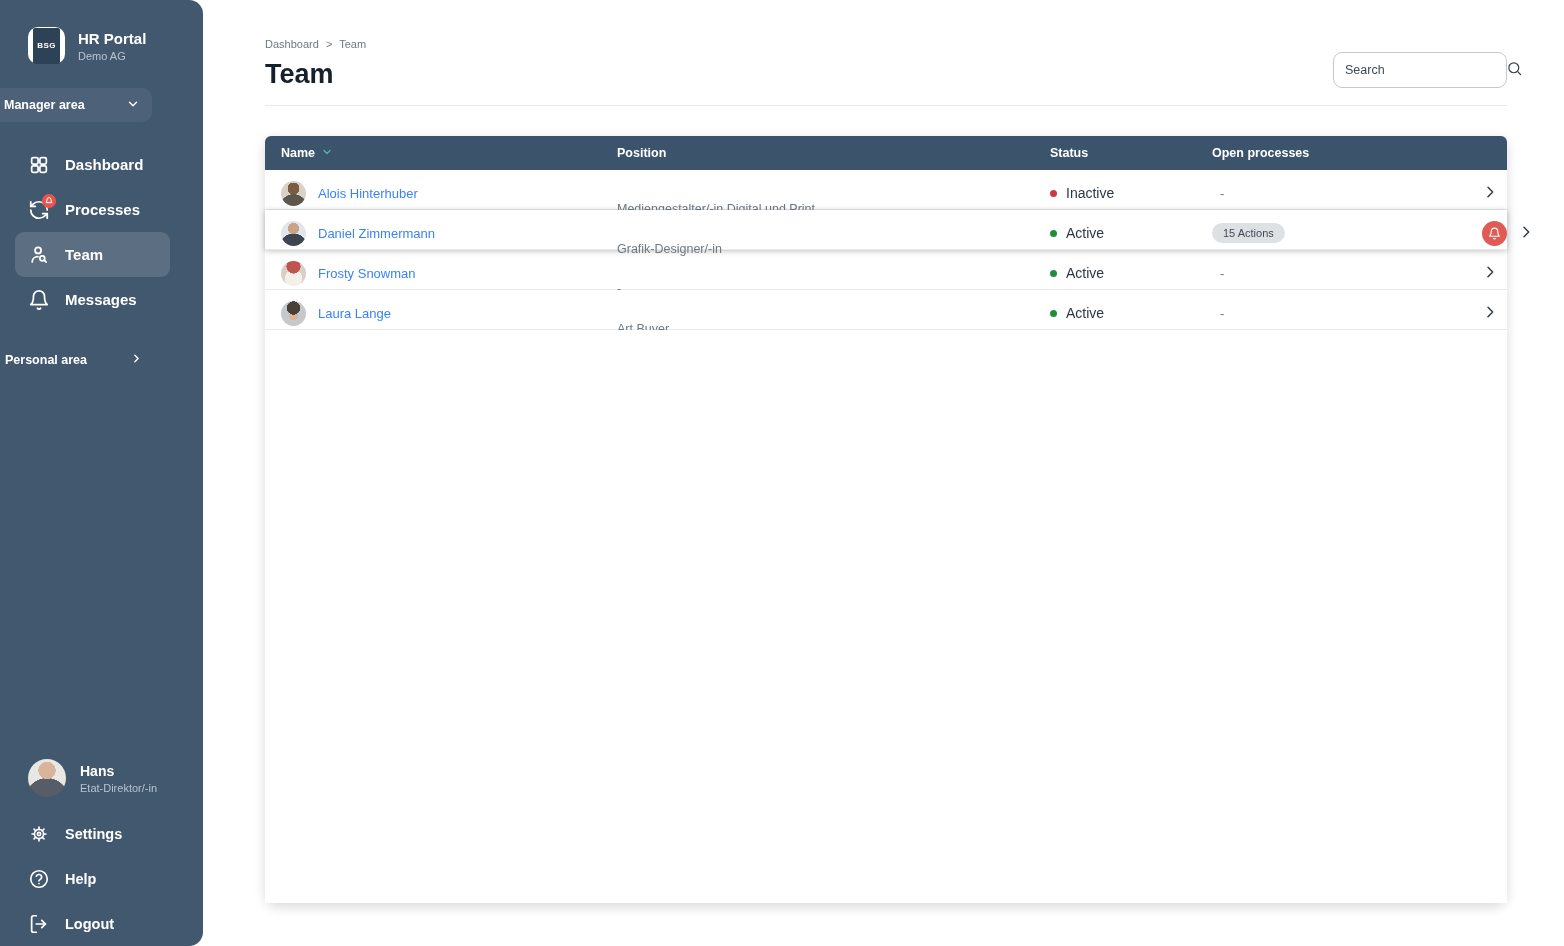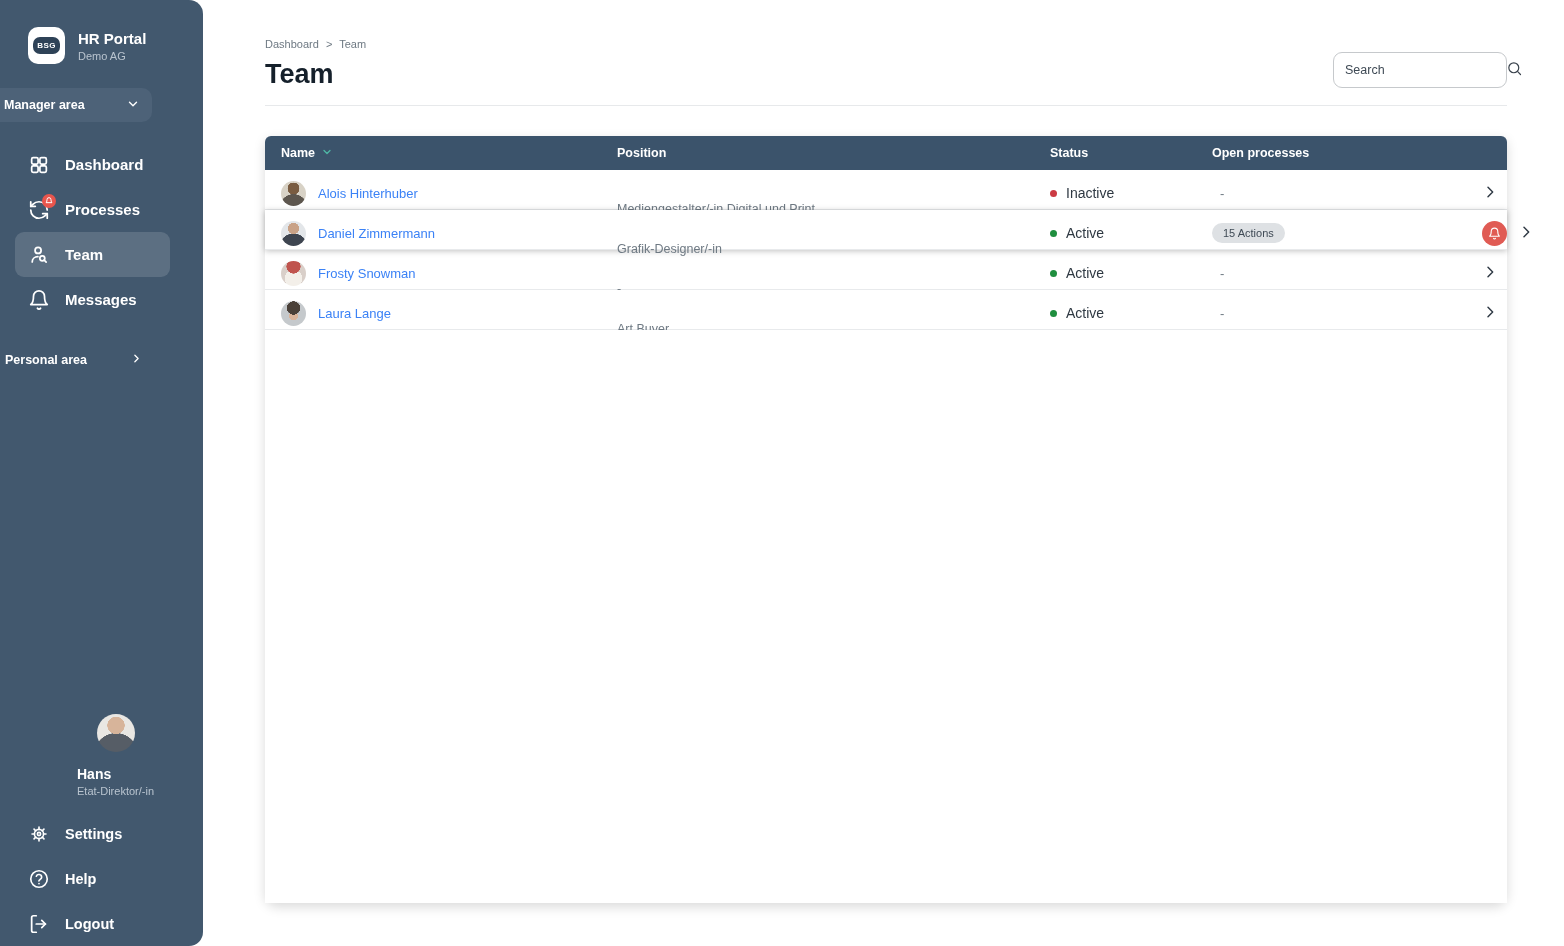--- a/index.html
+++ b/index.html
@@ -6,21 +6,21 @@
   html,body { width:1564px; height:946px; font-family:"Liberation Sans", sans-serif; background:#ffffff; overflow:hidden; }
 
   
   .sidebar {
     position:absolute; left:0; top:0; width:203px; height:946px;
     background:#42586e; border-radius:0 14px 14px 0;
     display:flex; flex-direction:column; color:#fff;
   }
   .logo-row { display:flex; align-items:center; gap:13px; margin:27px 0 0 28px; }
   .logo-box { width:37px; height:37px; background:#fff; border-radius:10px; display:flex; align-items:center; justify-content:center; }
-  .logo-inner { width:27px; height:17px; background:#2e4257; border-radius:7px; display:flex; align-items:center; justify-content:center;
+  .logo-inner { width:27px; height:36px; background:#2e4257; border-radius:2px; display:flex; align-items:center; justify-content:center;
     font-size:8px; font-weight:bold; letter-spacing:.4px; color:#fff; }
   .app-name { font-size:15px; font-weight:bold; color:#fff; }
   .company { font-size:11px; color:#b9c4cf; margin-top:3px; }
 
   .manager-btn { margin-top:24px; width:152px; height:34px; background:#4d6278; border-radius:0 10px 10px 0;
     display:flex; align-items:center; justify-content:space-between; padding:0 12px 0 4px; cursor:pointer; }
   .manager-btn span { font-size:12.5px; font-weight:bold; }
 
   .nav { margin-top:20px; display:flex; flex-direction:column; }
   .nav-item { height:45px; margin:0 33px 0 15px; padding-left:13px; border-radius:9px;
@@ -31,21 +31,21 @@
 
   .badge-dot { position:absolute; top:-5px; right:-6px; width:14px; height:14px; border-radius:50%;
     background:#e8554d; display:flex; align-items:center; justify-content:center; }
 
   .personal-row { margin-top:20px; height:36px; display:flex; align-items:center; justify-content:space-between;
     padding:0 60px 0 5px; cursor:pointer; }
   .personal-row span { font-size:12.5px; font-weight:bold; }
 
   .spacer { flex:1; }
 
-  .user-row { display:flex; align-items:center; gap:14px; margin:0 0 14px 28px;flex-direction:column; }
+  .user-row { display:flex; align-items:center; gap:14px; margin:0 0 14px 28px; }
   .avatar { border-radius:50%; flex:none; }
   .user-name { font-size:14px; font-weight:bold; }
   .user-role { font-size:11px; color:#b9c4cf; margin-top:3px; }
 
   .foot-item { height:45px; display:flex; align-items:center; gap:15px; padding-left:28px; cursor:pointer; }
   .foot-item .label { font-size:14.5px; font-weight:bold; }
   .legal { font-size:11px; color:#c6cfd9; padding:12px 0 18px 28px; cursor:pointer; }
 
   
   .main { position:absolute; left:203px; top:0; width:1361px; height:946px; }

